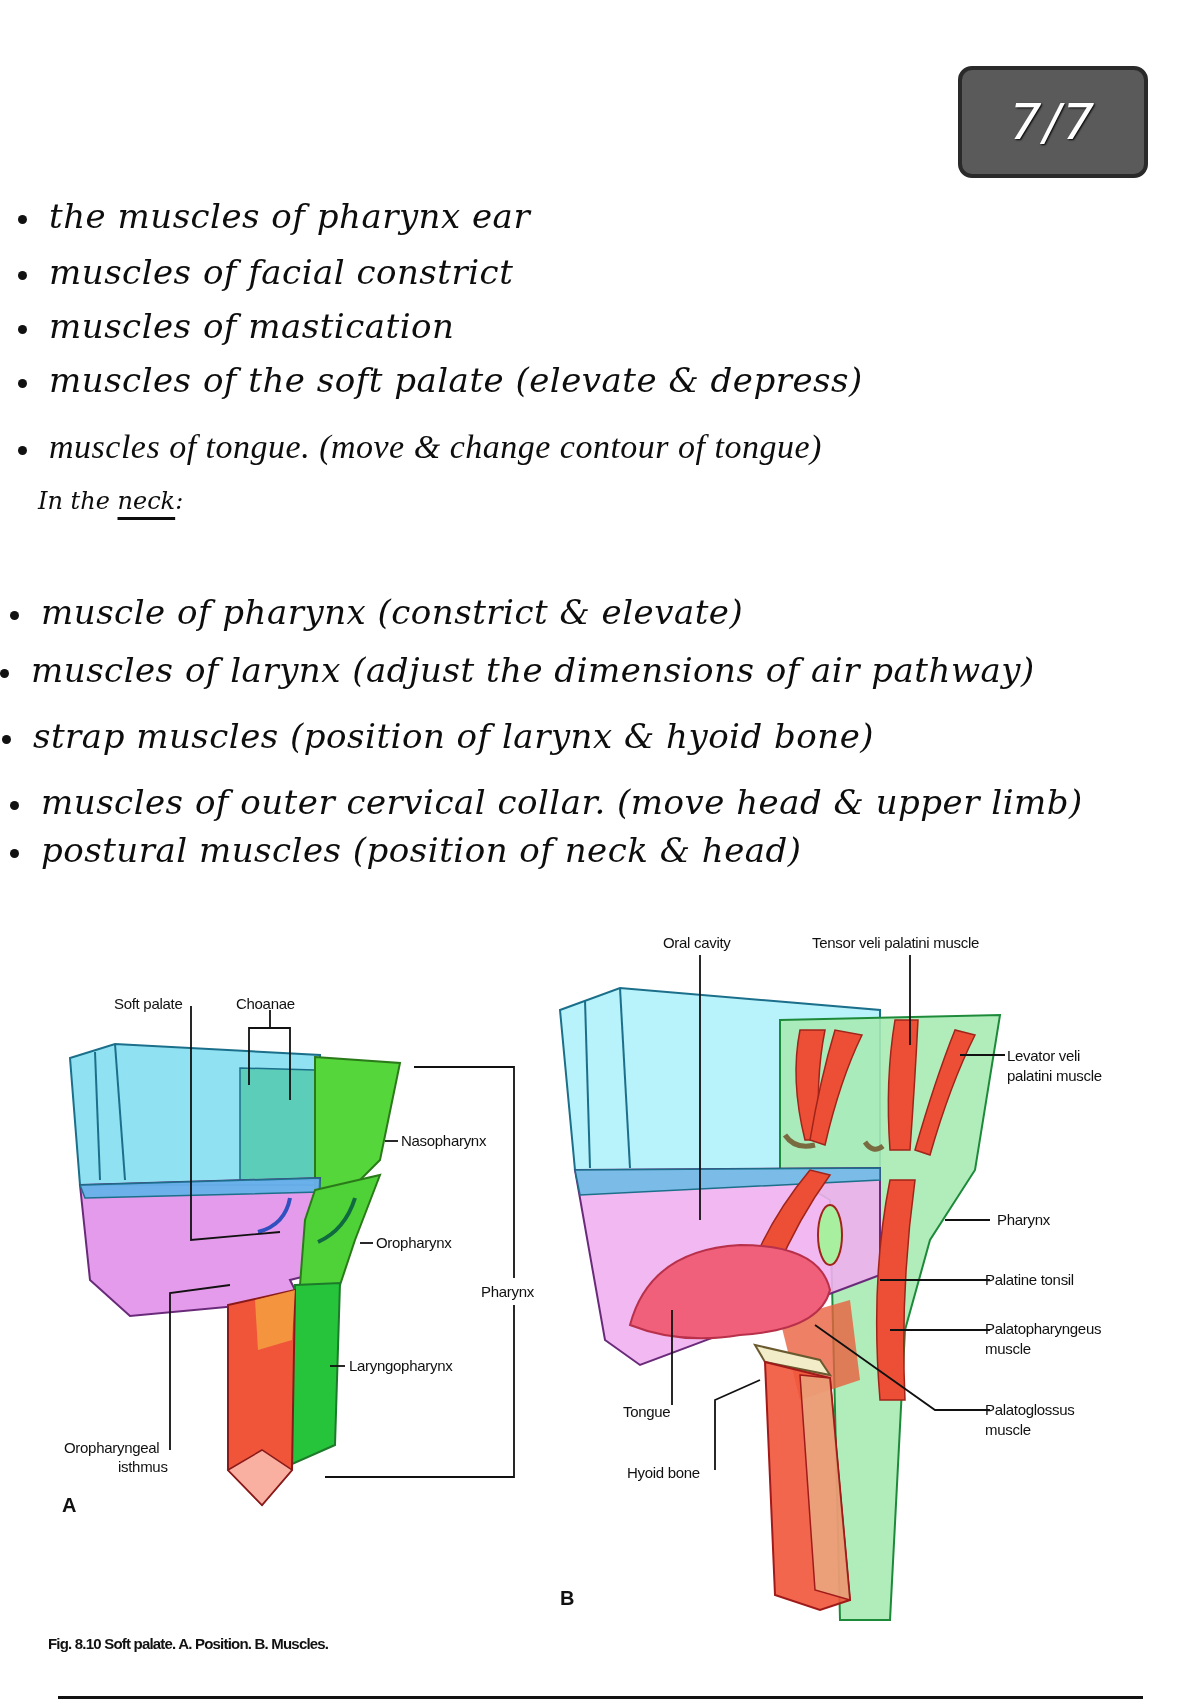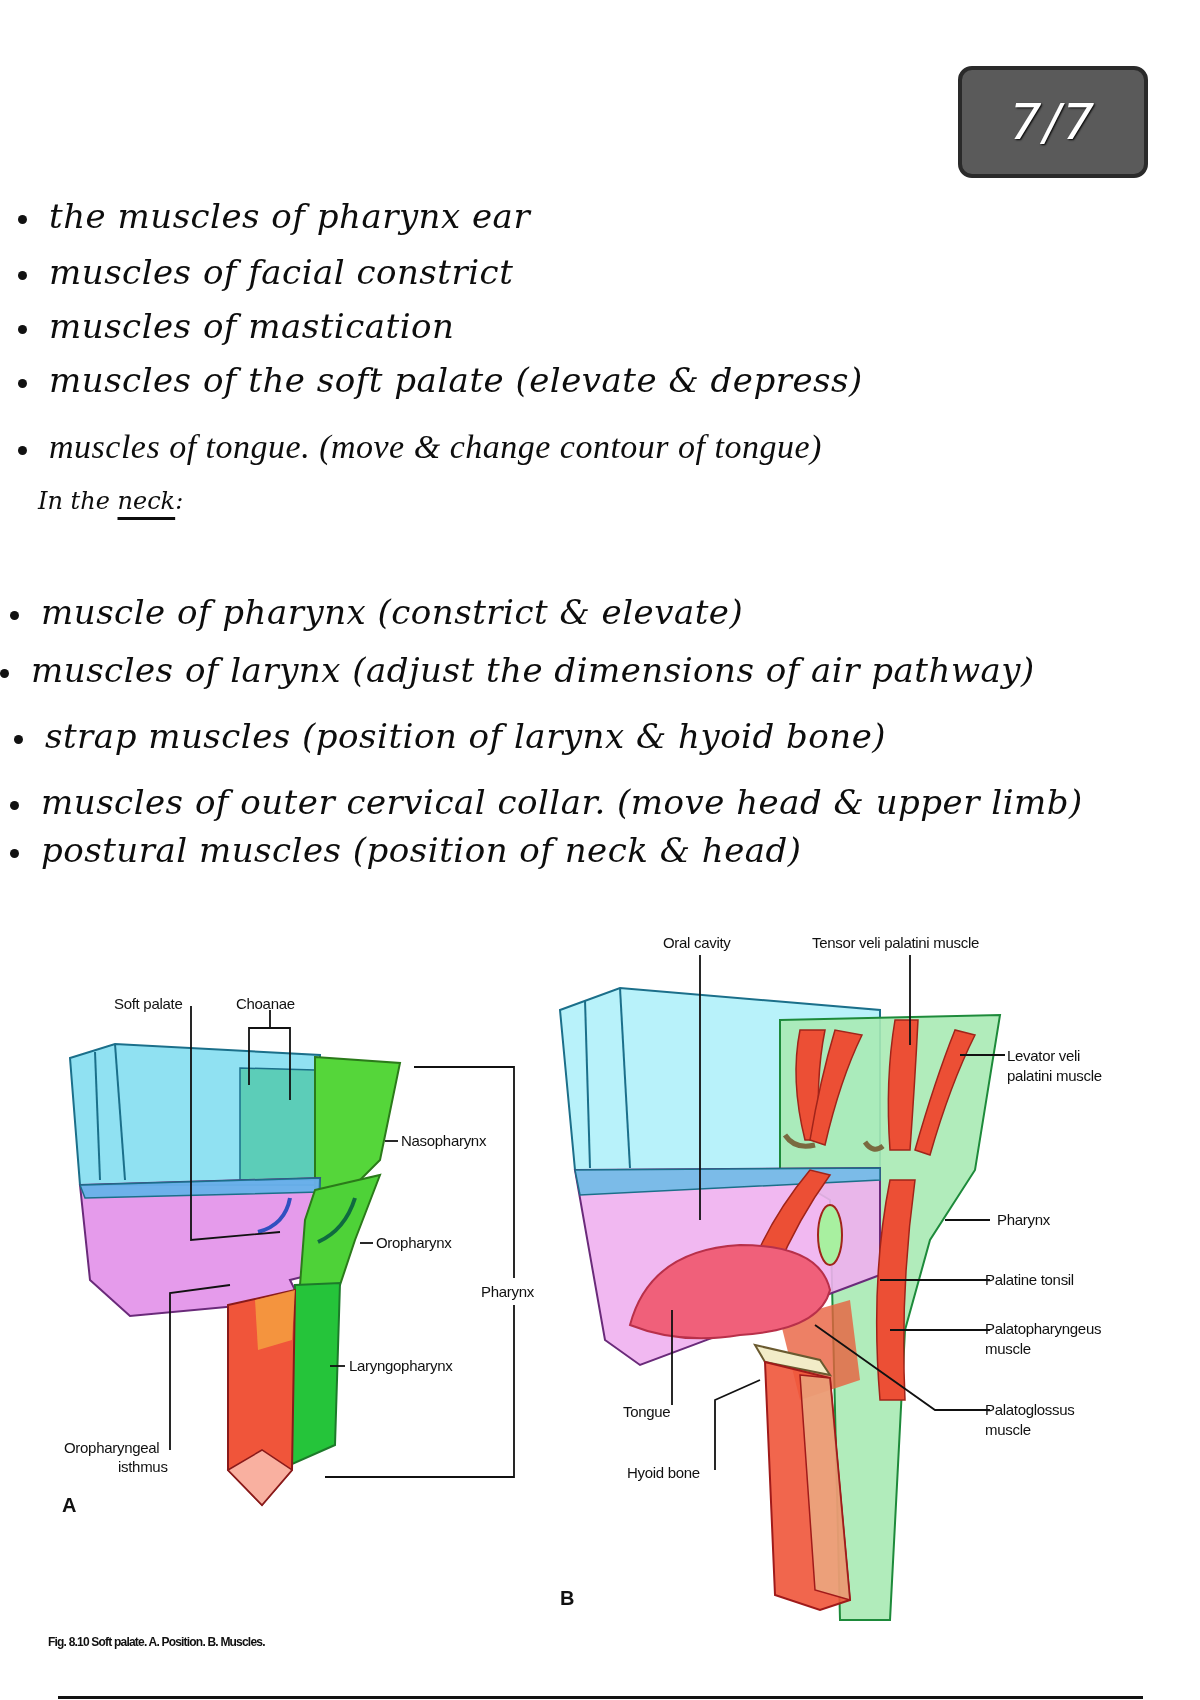--- a/index.html
+++ b/index.html
@@ -13,21 +13,21 @@
   .notes { position: absolute; left: 0; top: 0; width: 1200px;
     font-family: "DejaVu Serif", serif; font-style: italic; color: #0d0d0d; }
   .note-line { position: absolute; font-size: 34px; white-space: nowrap; letter-spacing: 0.5px; }
   .bullet { display: inline-block; width: 9px; height: 9px; border-radius: 50%; background: #111;
     margin-right: 22px; vertical-align: middle; }
   .heading { position: absolute; left: 38px; top: 487px; font-size: 24px; white-space: nowrap; }
   .heading .ul { text-decoration: underline; text-decoration-thickness: 3px; text-underline-offset: 8px; }
   .fig { position: absolute; left: 0; top: 900px; width: 1200px; height: 760px; }
   .lbl { font-family: "Liberation Sans", sans-serif; font-size: 15px; fill: #111; letter-spacing: -0.3px; }
   .caption { position: absolute; left: 48px; top: 1635px; font-family: "Liberation Sans", sans-serif;
-    font-weight: bold; font-size: 12px; letter-spacing: -0.8px; }
+    font-weight: bold; font-size: 15px; letter-spacing: -0.8px; }
   .rule { position: absolute; left: 58px; top: 1696px; width: 1085px; height: 3px; background: #111; }
 </style>
 </head>
 <body>
 
 <div class="page-badge">
   <span>7/7</span>
 </div>
 
 <div class="notes">
@@ -36,21 +36,21 @@
   <div class="note-line" style="left:18px; top:306px;"><span class="bullet"></span><span>muscles of mastication</span></div>
   <div class="note-line" style="left:18px; top:360px;"><span class="bullet"></span><span>muscles of the soft palate (elevate &amp; depress)</span></div>
   <div class="note-line" style="left:18px; top:428px;font-family:Liberation Serif, serif;"><span class="bullet"></span><span>muscles of tongue. (move &amp; change contour of tongue)</span></div>
 
   <div class="heading">
     <span>In the </span><span class="ul">neck</span><span>:</span>
   </div>
 
   <div class="note-line" style="left:10px; top:592px;text-align:right;"><span class="bullet"></span><span>muscle of pharynx (constrict &amp; elevate)</span></div>
   <div class="note-line" style="left:0; top:650px;"><span class="bullet"></span><span>muscles of larynx (adjust the dimensions of air pathway)</span></div>
-  <div class="note-line" style="left:14px; top:716px;"><span class="bullet"></span><span>strap muscles (position of larynx &amp; hyoid bone)</span></div>
+  <div class="note-line" style="left:2px; top:716px;"><span class="bullet"></span><span>strap muscles (position of larynx &amp; hyoid bone)</span></div>
   <div class="note-line" style="left:10px; top:782px;text-align:right;"><span class="bullet"></span><span>muscles of outer cervical collar. (move head &amp; upper limb)</span></div>
   <div class="note-line" style="left:10px; top:830px;"><span class="bullet"></span><span>postural muscles (position of neck &amp; head)</span></div>
 </div>
 
 <svg class="fig" viewBox="0 900 1200 760">
 
   <g>
 
     <polygon points="70,1058 115,1044 320,1055 320,1185 80,1185" fill="#7ddcf0" fill-opacity="0.85" stroke="#1b6f8a" stroke-width="2"></polygon>
     <line x1="95" y1="1052" x2="100" y2="1180" stroke="#1b6f8a" stroke-width="2"></line>

